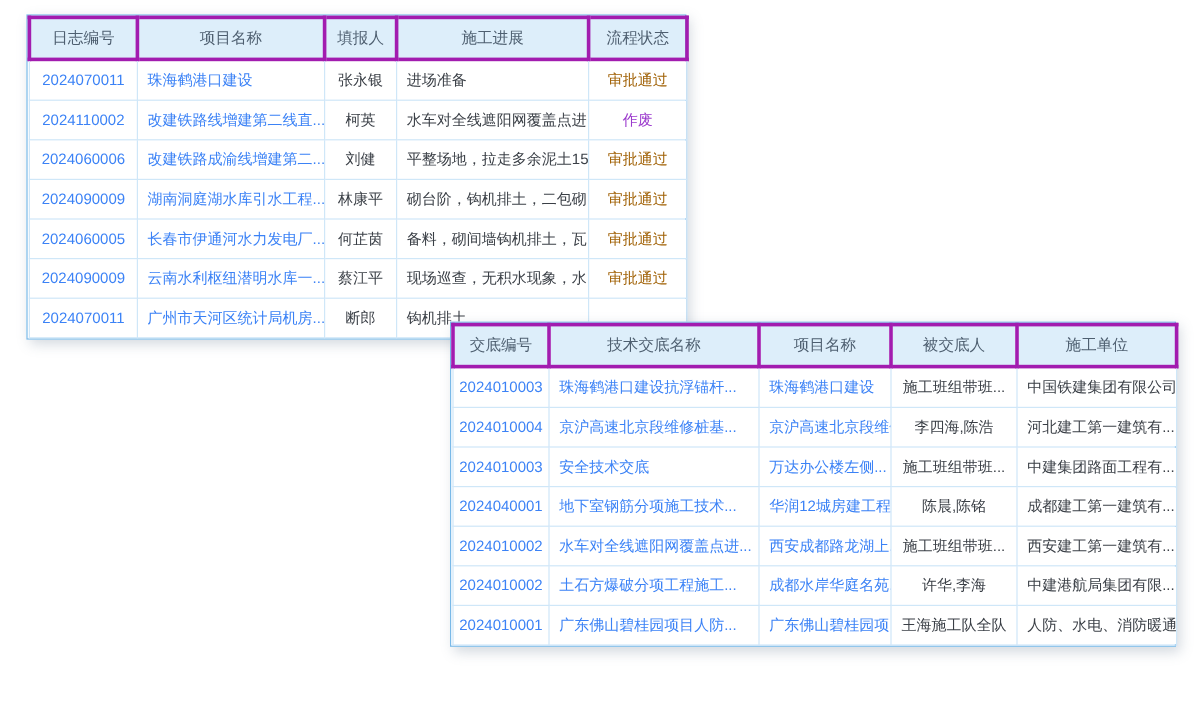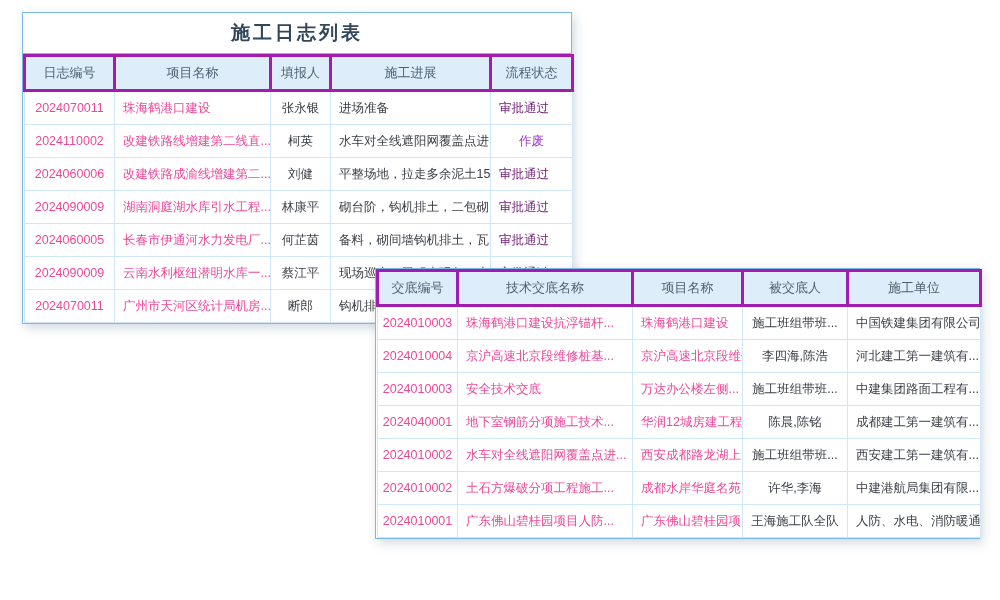--- a/index.html
+++ b/index.html
@@ -23,29 +23,28 @@
   th{
     background:#ddeefa;color:#4e5f70;font-weight:normal;font-size:13px;
     height:30px;border:3px solid #a21caf;text-align:center;
     white-space:nowrap;overflow:hidden;
   }
   td{
     height:32px;border:1px solid #cfe7f8;padding:0 8px;
     white-space:nowrap;overflow:hidden;color:#3a3f46;background:#ffffff;
   }
   td.center{text-align:center;padding:0 2px;}
-  td.link{color:#ec4899;}
-  td.status-pass{color:#701a75;text-align:left;}
+  td.link{color:#3b82f6;}
+  td.status-pass{color:#a16207;text-align:center;}
   td.status-void{color:#9b39cd;text-align:center;}
 </style>
 </head>
 <body>
 
 <div class="panel" id="panel-log">
-  <div class="panel-title">施工日志列表</div>
   <table>
     <colgroup>
         <col style="width:90px">
         <col style="width:156px">
         <col style="width:60px">
         <col style="width:160px">
         <col style="width:82px">
       </colgroup>
     <thead>
       <tr>

